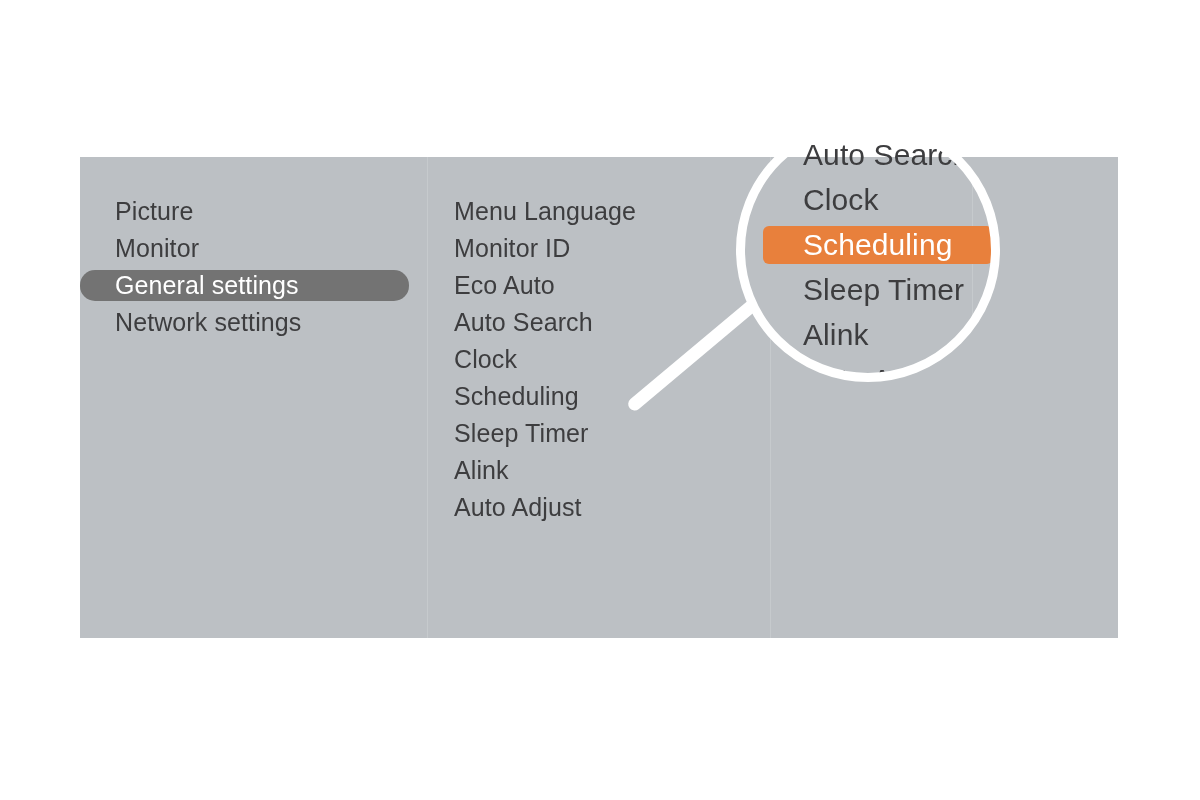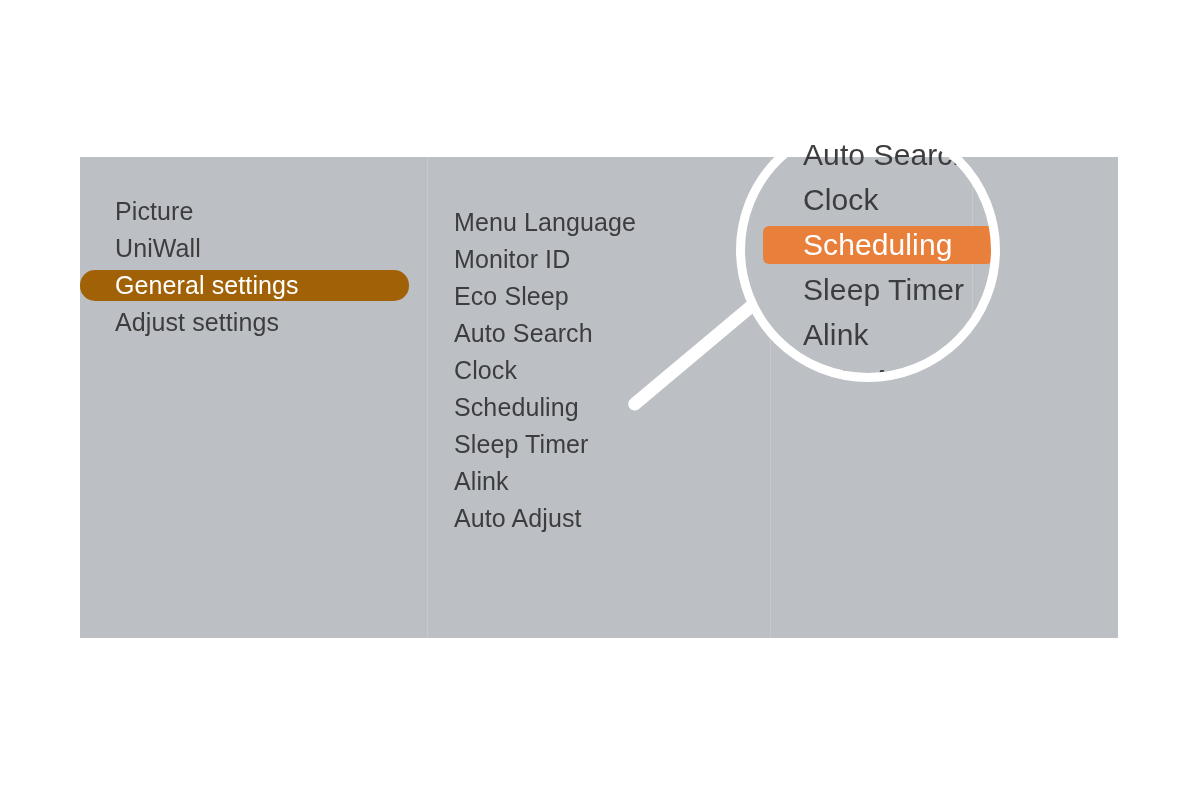--- a/index.html
+++ b/index.html
@@ -58,24 +58,24 @@
 
   #column-categories .menu-item {
     padding-left: 35px;
     margin-right: 18px;
   }
   #column-items .menu-item {
     padding-left: 27px;
   }
 
   #column-categories { padding-top: 39px; }
-  #column-items { padding-top: 50px; }
+  #column-items { padding-top: 39px; }
 
   .menu-item.selected {
-    background: #a16207;
+    background: #737373;
     border-radius: 15px;
     color: #ffffff;
   }
 
   
   #magnifier {
     position: absolute;
     left: 0;
     top: 0;
     width: 1200px;
@@ -180,39 +180,39 @@
 <div id="osd-panel">
 
   <div class="col-divider" id="divider-1"></div>
   <div class="col-divider" id="divider-2"></div>
 
   <div class="menu-column" id="column-categories">
     <div class="menu-item">
       <span>Picture</span>
     </div>
     <div class="menu-item">
-      <span>UniWall</span>
+      <span>Monitor</span>
     </div>
     <div class="menu-item selected">
       <span>General settings</span>
     </div>
     <div class="menu-item">
-      <span>Adjust settings</span>
+      <span>Network settings</span>
     </div>
   </div>
 
   <div class="menu-column" id="column-items">
     <div class="menu-item">
       <span>Menu Language</span>
     </div>
     <div class="menu-item">
       <span>Monitor ID</span>
     </div>
     <div class="menu-item">
-      <span>Eco Sleep</span>
+      <span>Eco Auto</span>
     </div>
     <div class="menu-item">
       <span>Auto Search</span>
     </div>
     <div class="menu-item">
       <span>Clock</span>
     </div>
     <div class="menu-item">
       <span>Scheduling</span>
     </div>

